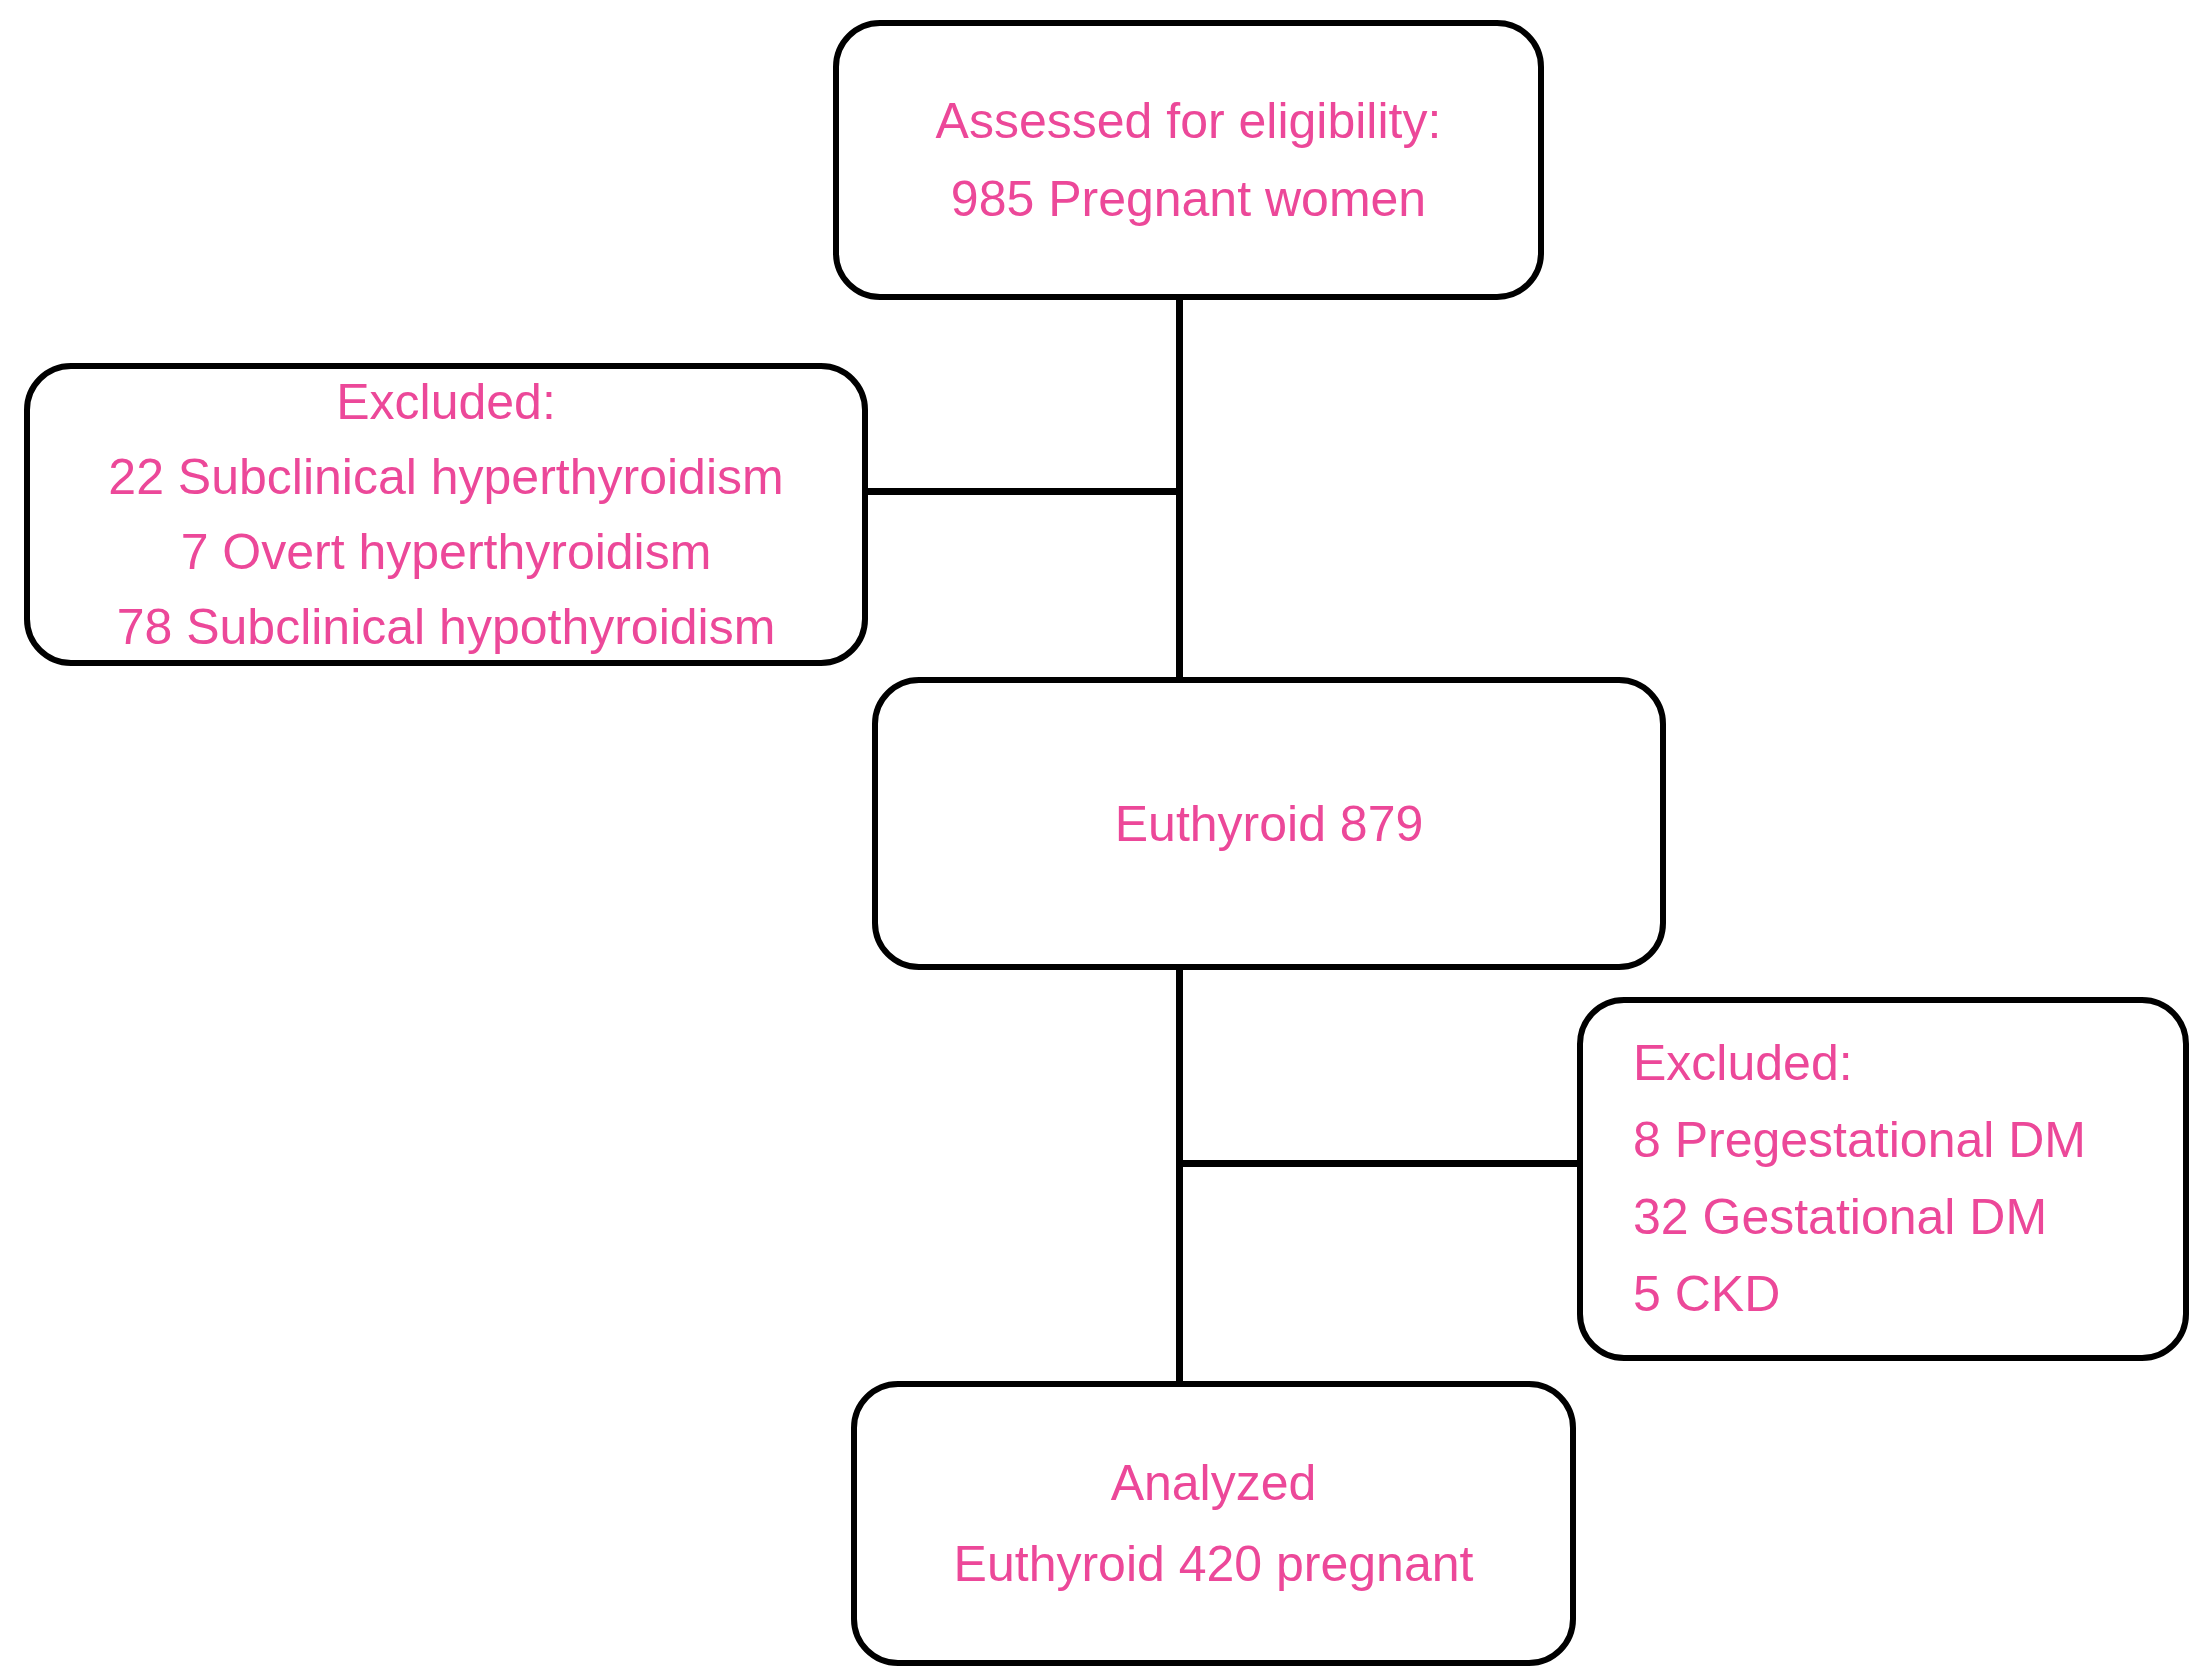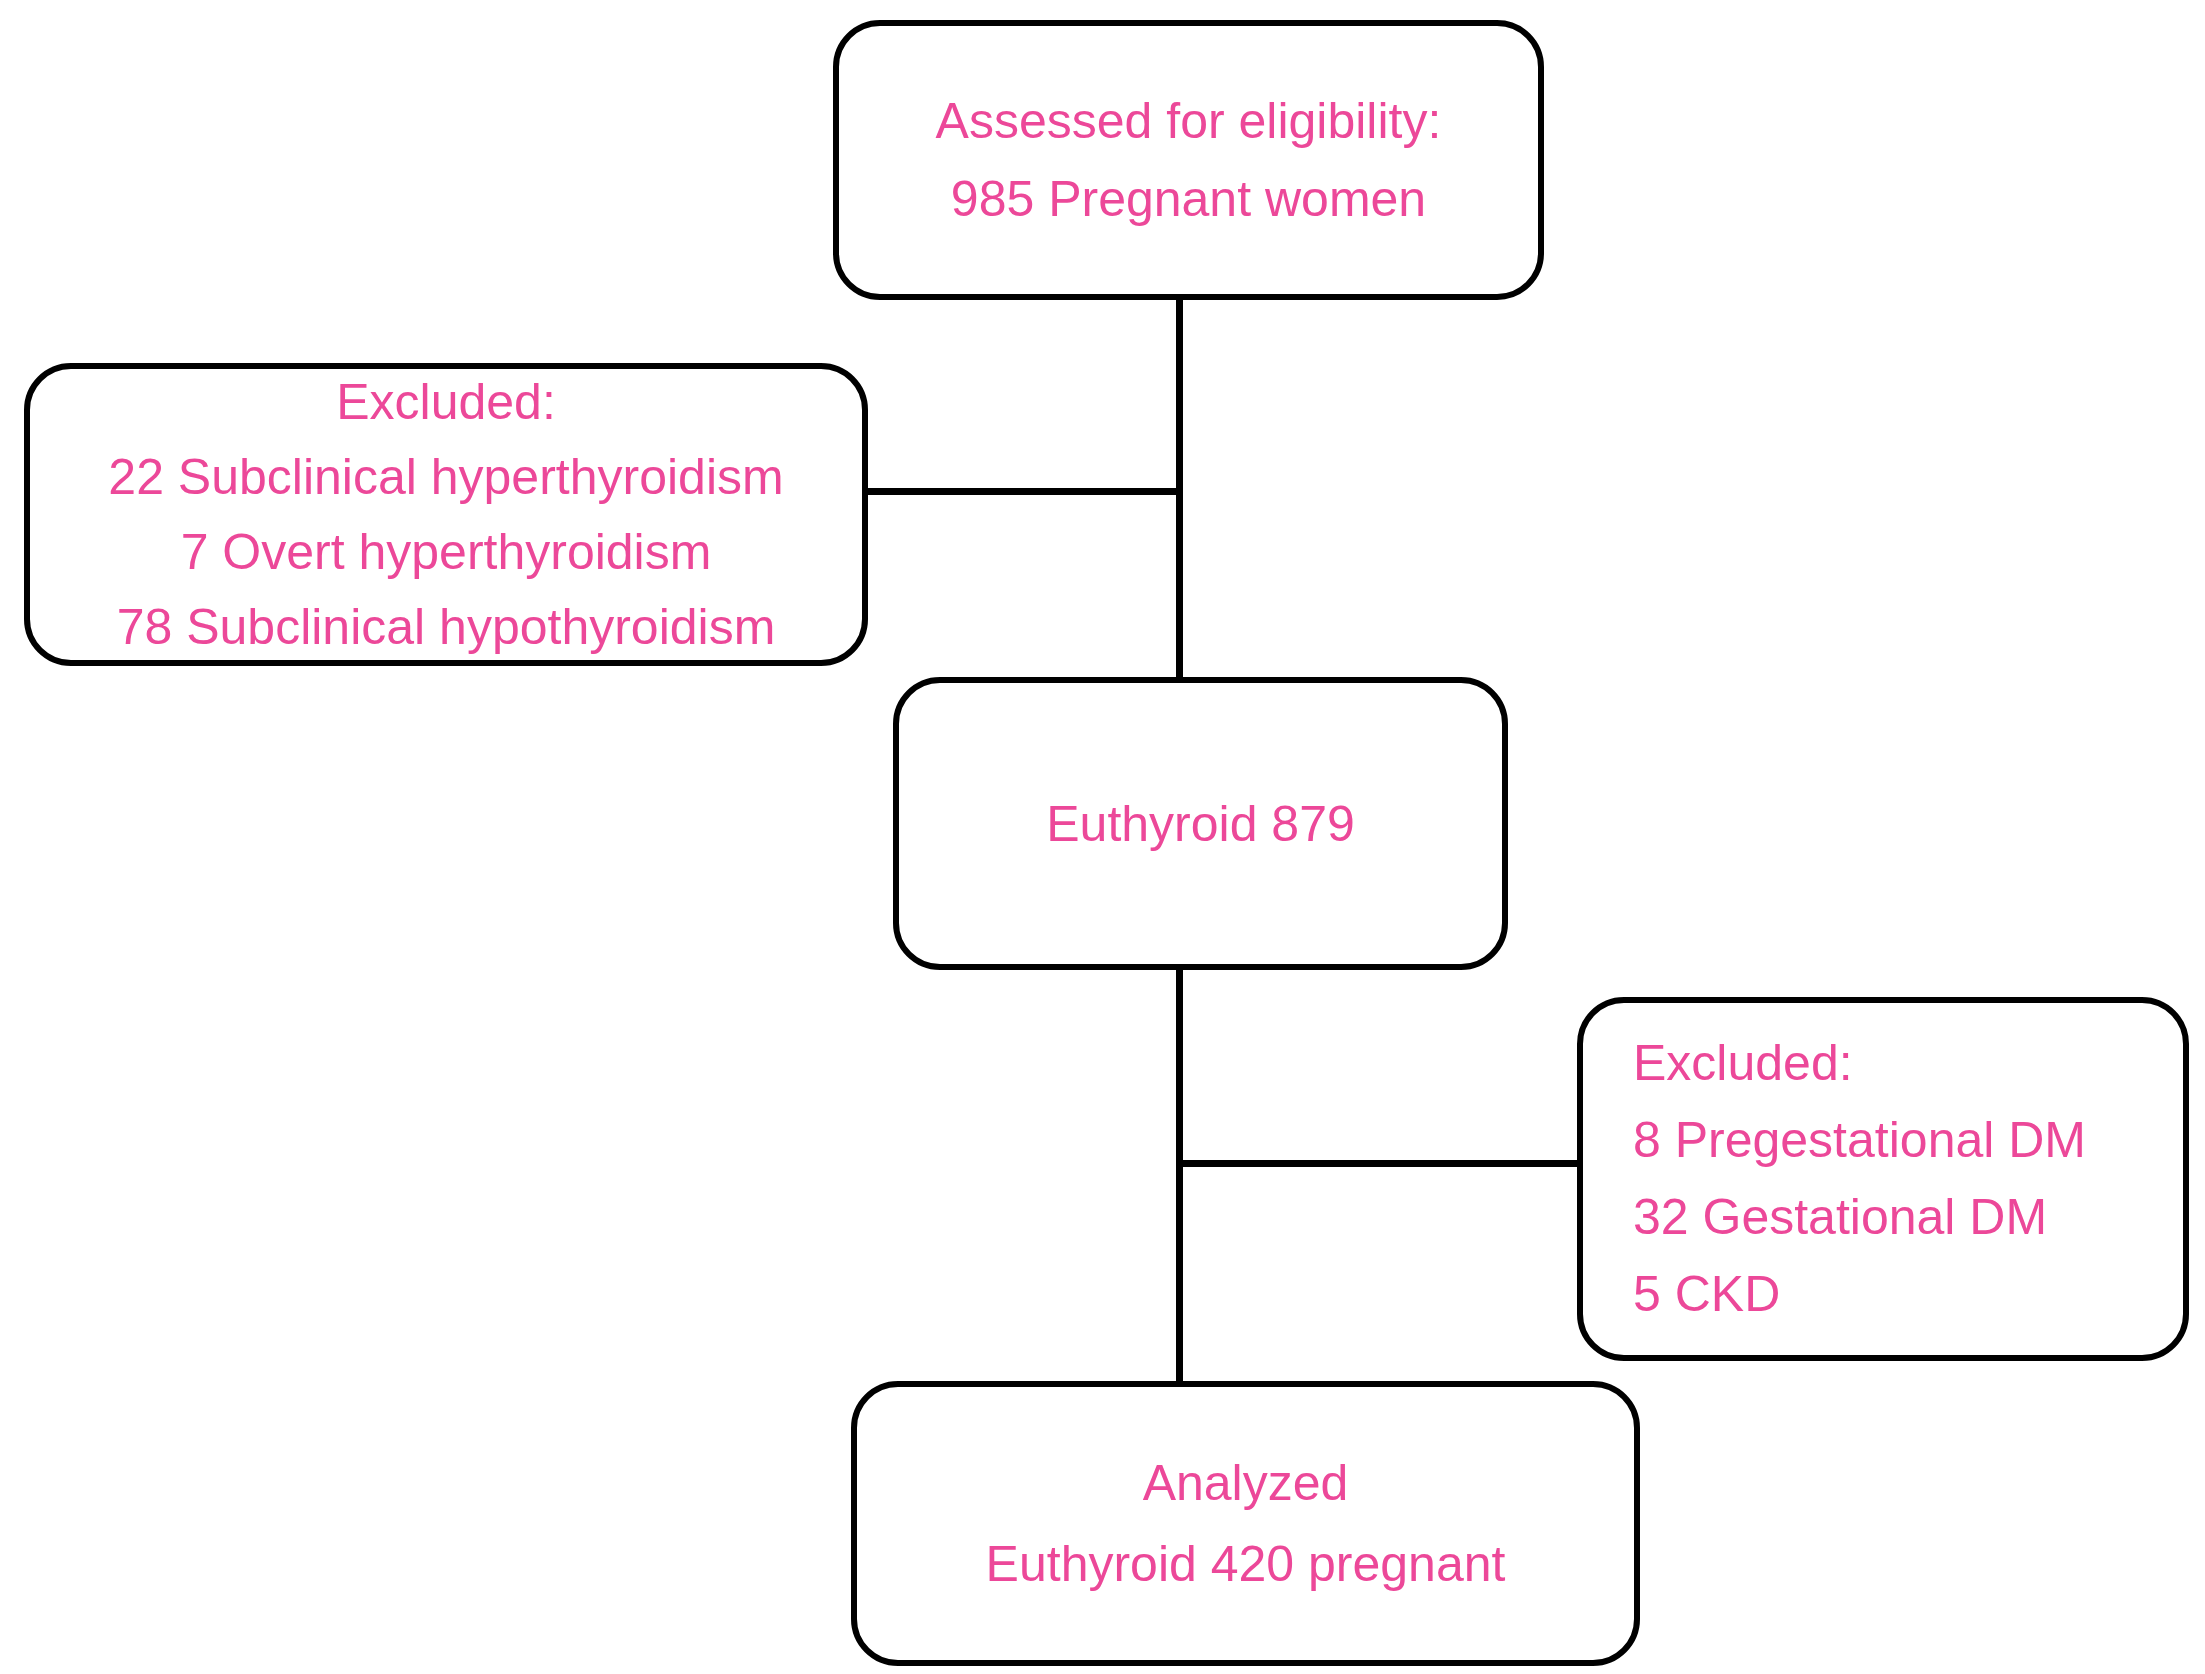--- a/index.html
+++ b/index.html
@@ -29,29 +29,29 @@
     font-size: 50px;
     line-height: 78px;
     text-align: center;
     z-index: 2;
   }
   .box .line {
     white-space: nowrap;
   }
   .box-assessed   { left: 833px; top: 20px;   width: 711px;  height: 280px; }
   .box-excl-thy   { left: 24px;   top: 363px;  width: 844px; height: 303px; line-height: 75px; }
-  .box-euthyroid  { left: 893px; top: 677px;  width: 615px;  height: 293px; }
+  .box-euthyroid  { left: 872px; top: 677px;  width: 794px;  height: 293px; }
   .box-excl-dm    {
     left: 1577px; top: 997px; width: 612px; height: 364px;
     align-items: flex-start;
     text-align: left;
     padding-left: 50px;
     line-height: 77px;
   }
-  .box-analyzed   { left: 851px; top: 1381px; width: 789px;  height: 285px; line-height: 81px; }
+  .box-analyzed   { left: 851px; top: 1381px; width: 725px;  height: 285px; line-height: 81px; }
   .connector {
     position: absolute;
     background: #000000;
     z-index: 1;
   }
   .conn-v1 { left: 1176px; top: 298px;  width: 6.5px;   height: 384px; }
   .conn-h1 { left: 864px; top: 488px;  width: 318px; height: 6.5px; }
   .conn-v2 { left: 1176px; top: 969px; width: 6.5px;   height: 419px; }
   .conn-h2 { left: 1176px; top: 1160px; width: 404px; height: 6.5px; }
 </style>

